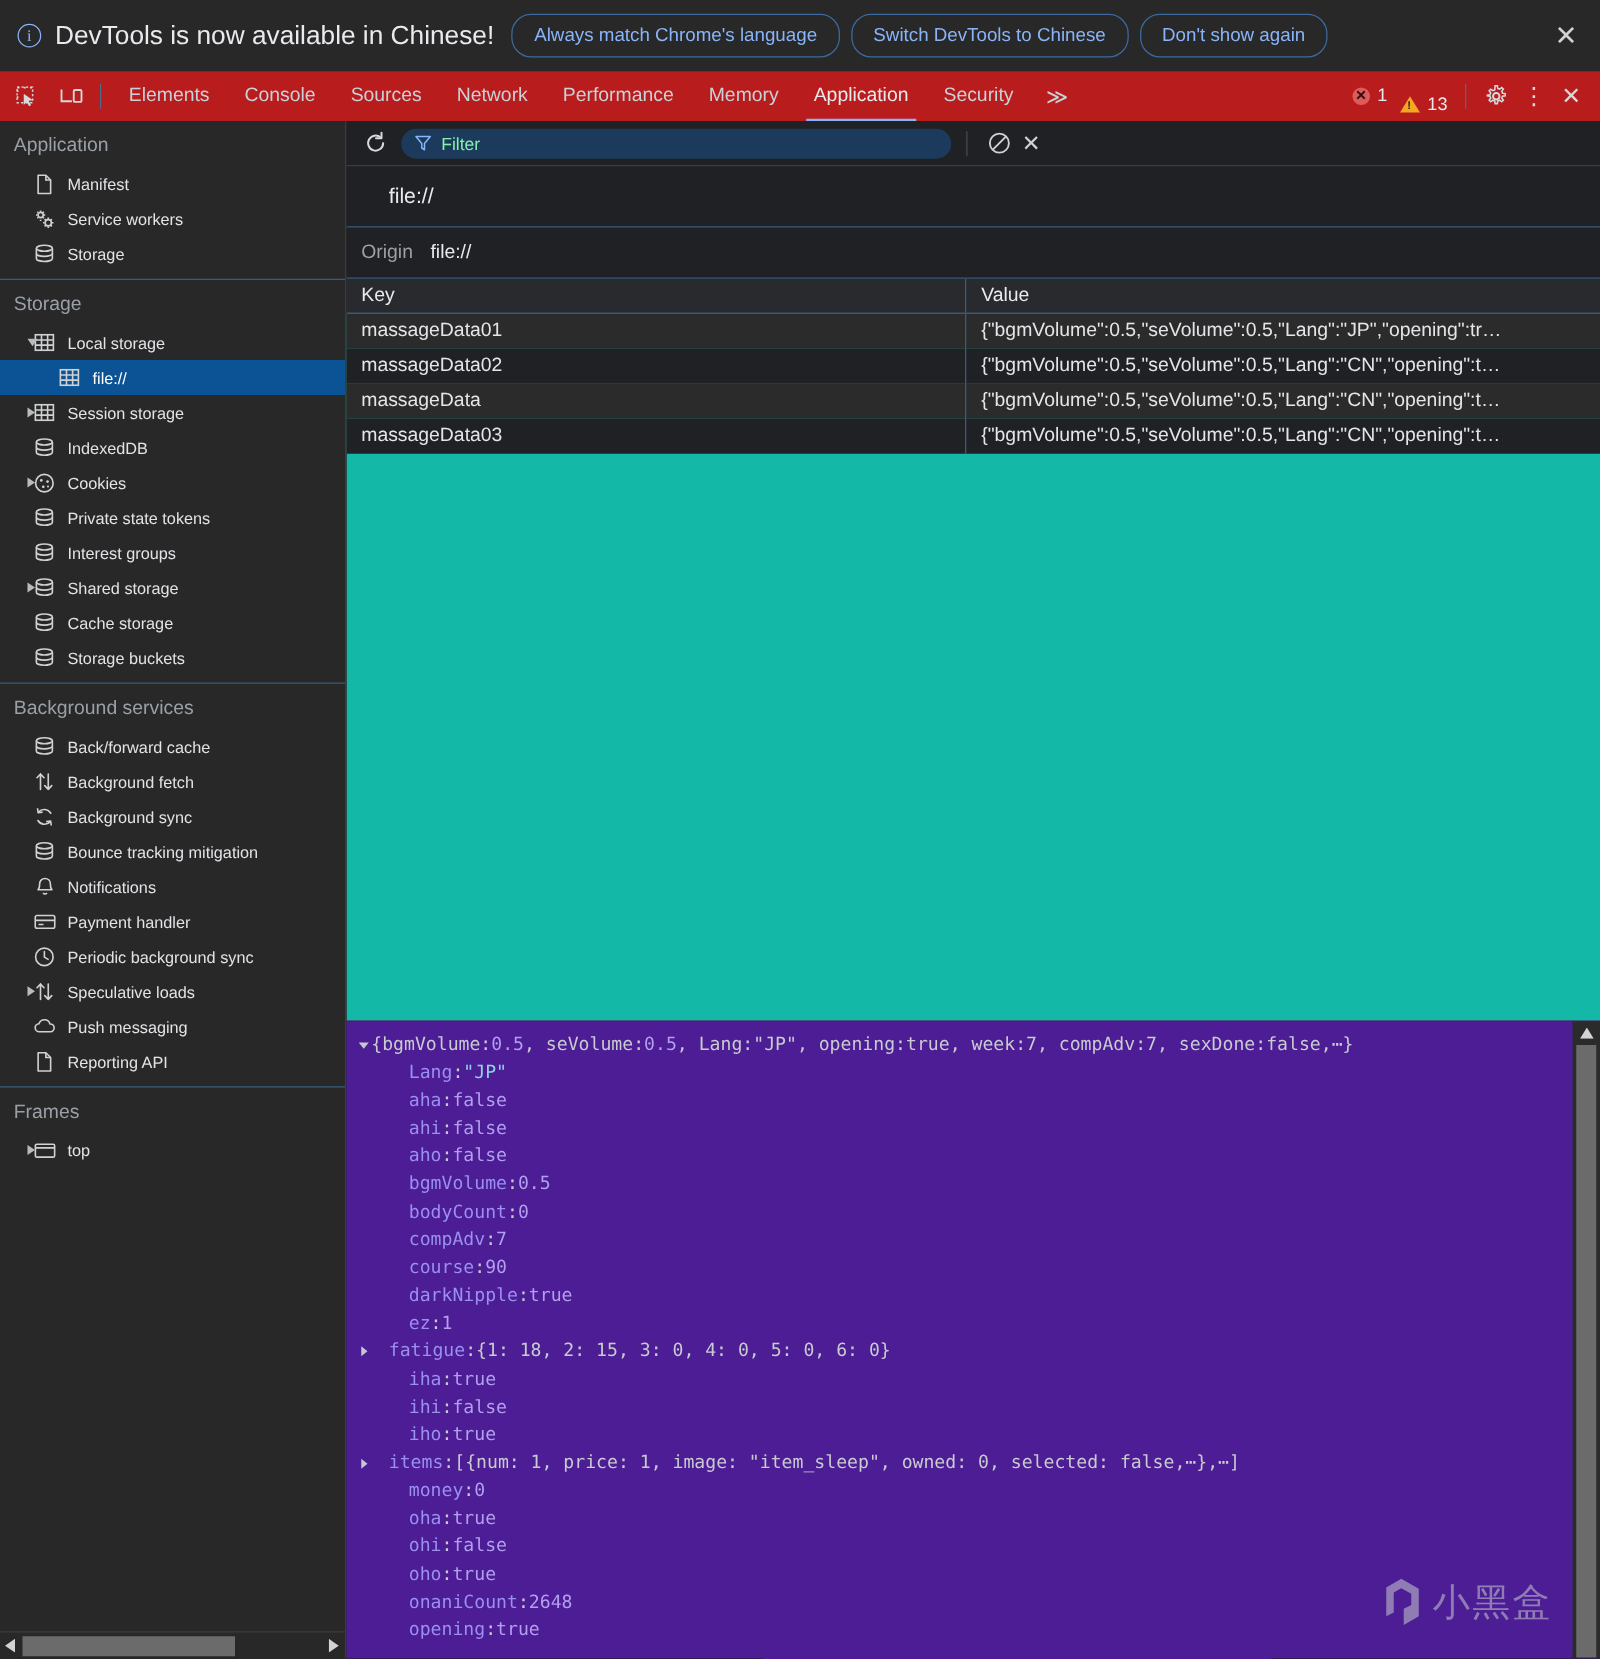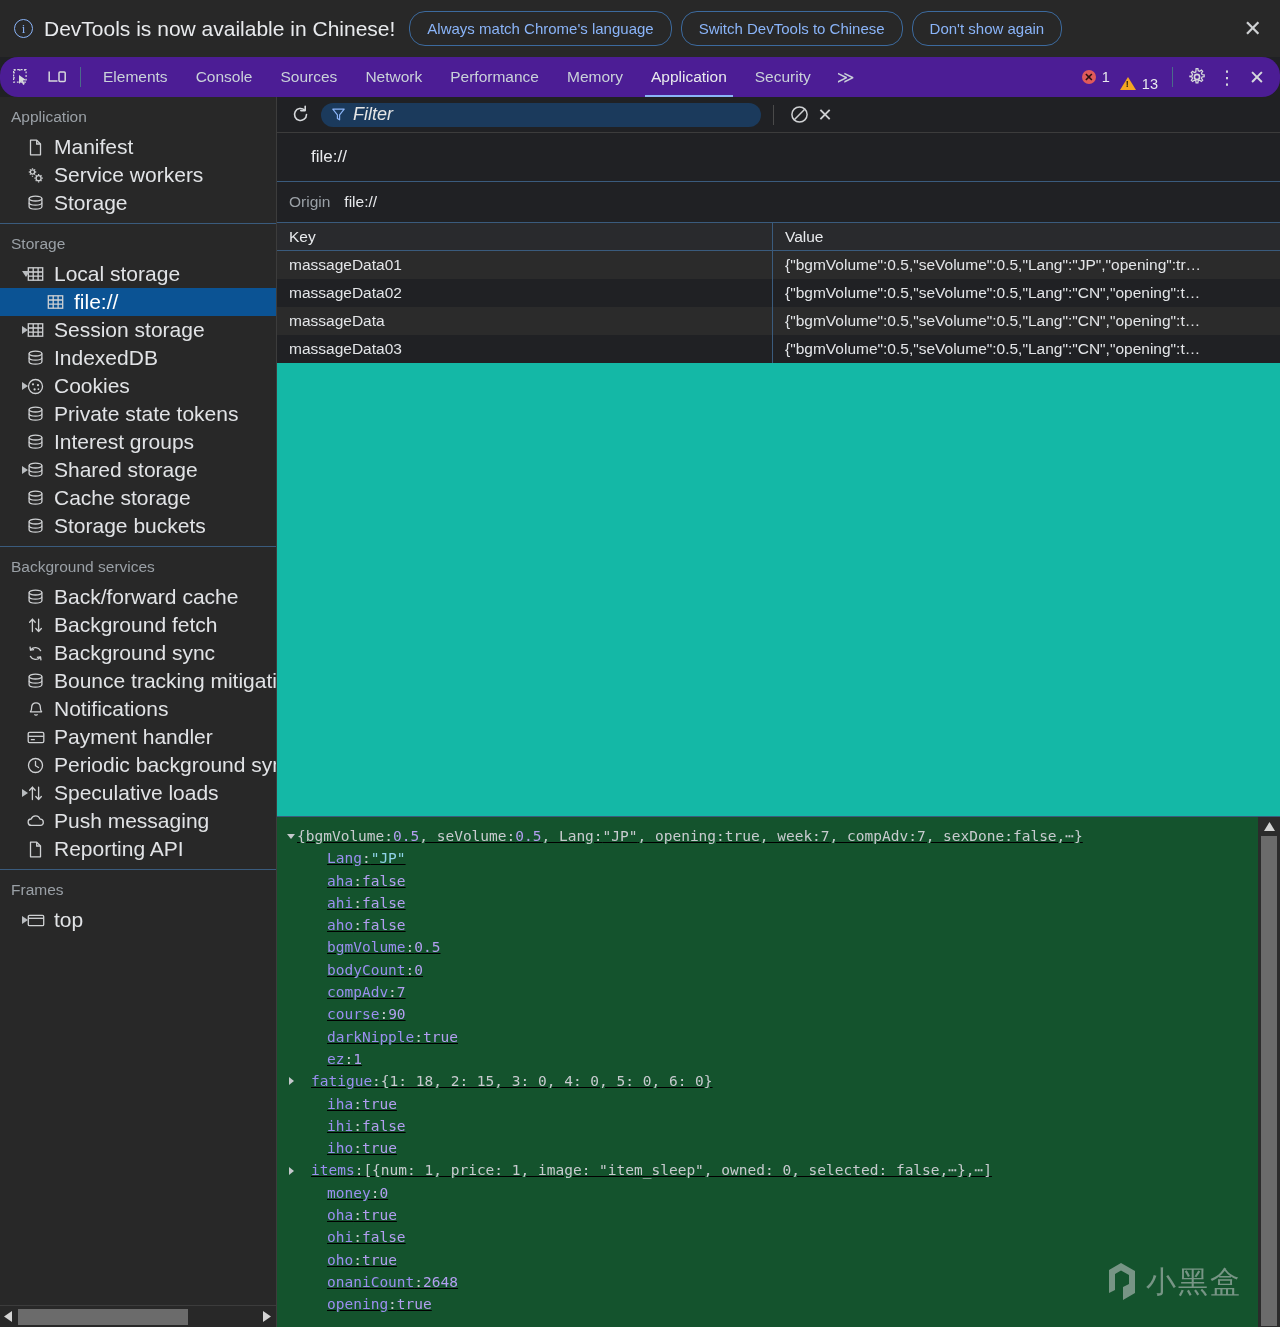--- a/index.html
+++ b/index.html
@@ -57,25 +57,24 @@
     color: #cfd1d3;
     font-size: 22px;
     cursor: pointer;
     line-height: 1;
     font-family: "Liberation Sans", sans-serif;
   }
 
   
   .toolbar {
     height: 40px;
-    background: #4c1d95;
+    background: #b91c1c;
     display: flex;
     align-items: center;
     position: relative;
-    border-radius: 18px;
   }
   .tb-icon {
     width: 30px; height: 28px;
     display: flex; align-items: center; justify-content: center;
     cursor: pointer;
     margin-left: 6px;
   }
   .tb-sep {
     width: 1px; height: 20px;
     background: #4a6b8a;
@@ -184,21 +183,21 @@
     color: #9aa0a6;
     font-size: 15.5px;
     padding: 11px 0 7px 11px;
   }
   .sb-item {
     display: flex;
     align-items: center;
     height: 28px;
     padding-left: 26px;
     color: #e1e3e6;
-    font-size: 21px;
+    font-size: 13px;
     cursor: pointer;
     white-space: nowrap;
     position: relative;
   }
   .sb-item.indent1 { padding-left: 46px; }
   .sb-item.selected { background: #0b5394; color: #ffffff; }
   .sb-arrow {
     position: absolute;
     left: 22px;
     width: 0; height: 0;
@@ -267,23 +266,22 @@
     height: 24px;
     background: #1b3a5c;
     border-radius: 12px;
     display: flex;
     align-items: center;
     padding: 0 11px;
     cursor: text;
   }
   .filter-funnel { margin-right: 8px; display:flex; }
   .filter-placeholder {
-    color: #e5e5e5;
-    font-size: 18px;
-    font-style: italic;
+    color: #86efac;
+    font-size: 14px;
   }
   .fb-sep {
     width: 1px; height: 20px;
     background: #4a4a4a;
     margin: 0 12px;
   }
   .fb-icon {
     width: 26px; height: 26px;
     display: flex; align-items: center; justify-content: center;
     cursor: pointer;
@@ -357,27 +355,26 @@
     padding-left: 12px;
     overflow: hidden;
     white-space: nowrap;
   }
   .td.key-col { width: 496px; border-right: 1px solid #3a5b7d; }
   .td.val-col { flex: 1; }
 
   
   .preview {
     flex: 1;
-    background: #14532d;
+    background: #4c1d95;
     position: relative;
     overflow: hidden;
     font-family: "DejaVu Sans Mono", "Liberation Mono", monospace;
     font-size: 14.5px;
     padding: 8px 0 0 8px;
-    text-decoration: underline;
   }
   .pv-line {
     height: 22.3px;
     line-height: 22.3px;
     white-space: nowrap;
     display: flex;
     align-items: center;
   }
   .pv-tri {
     width: 12px;

